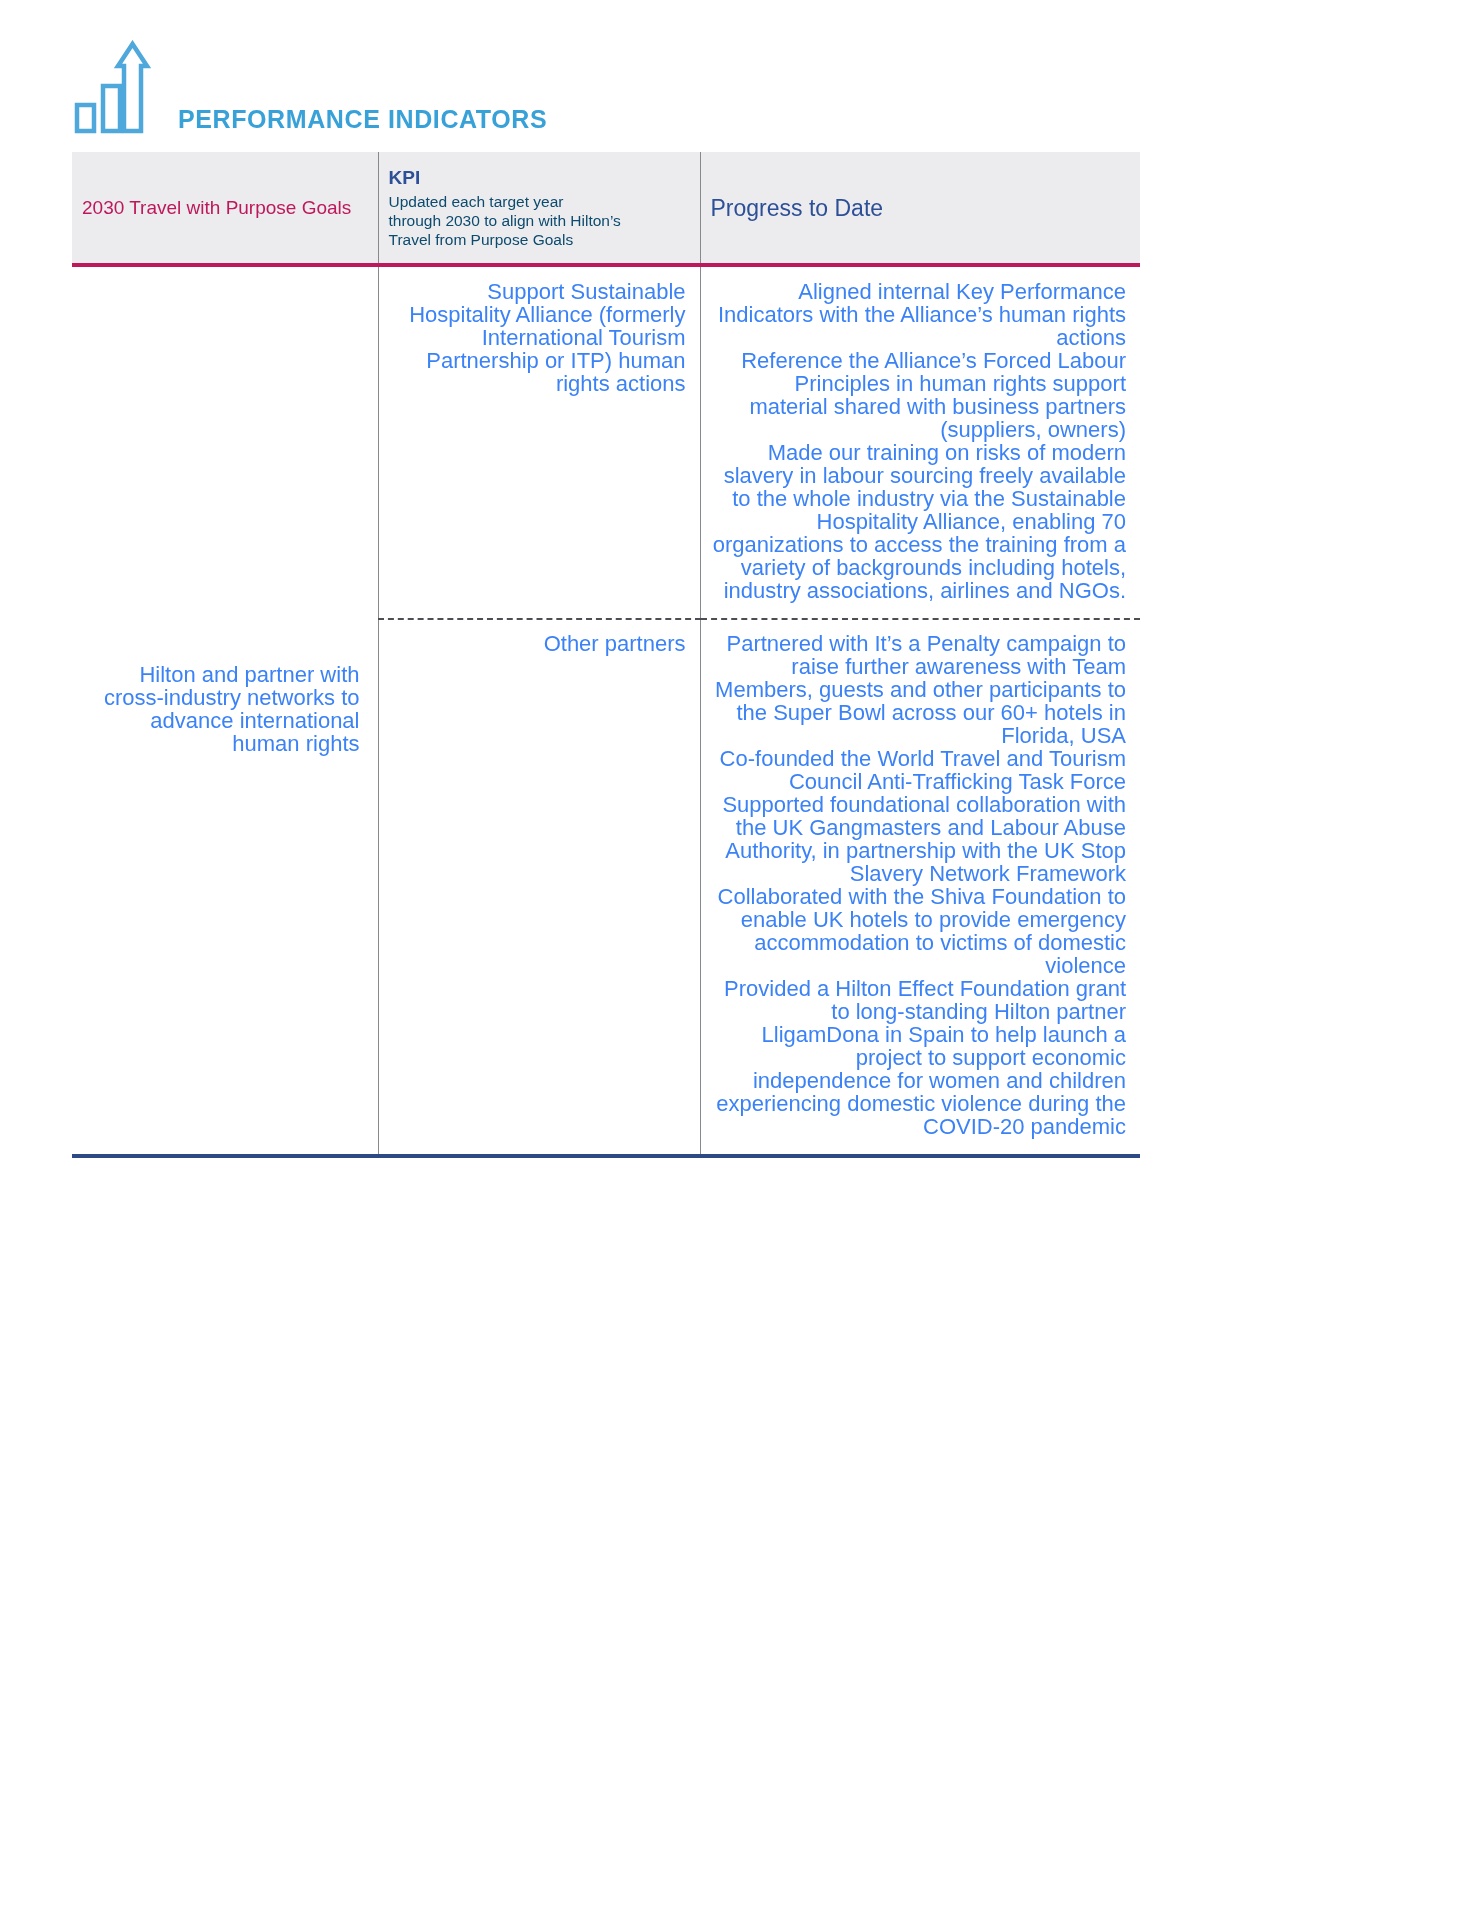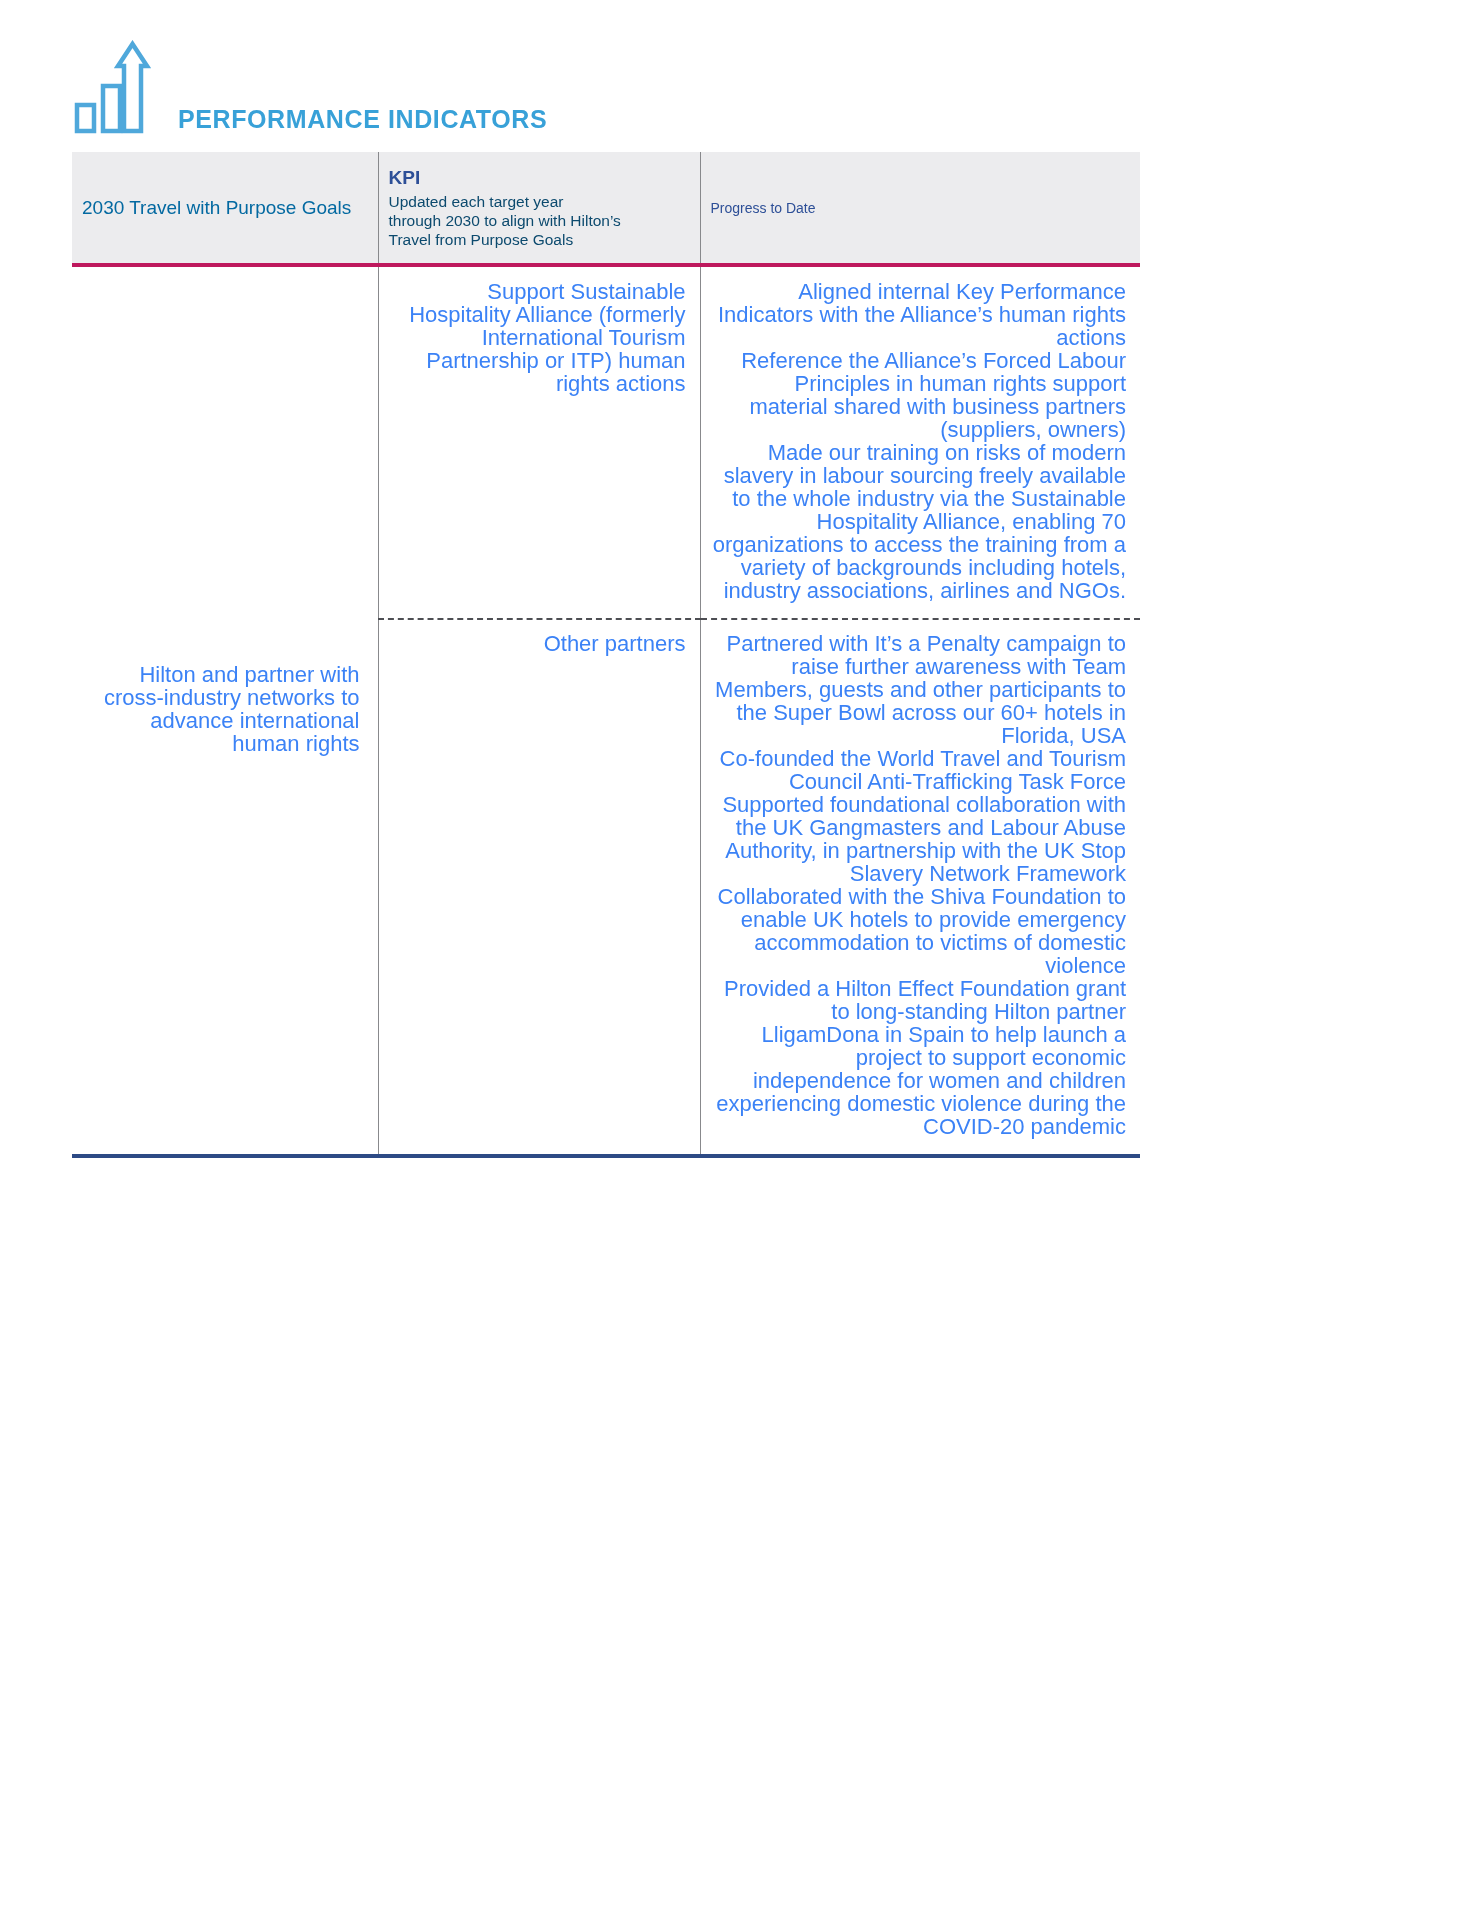--- a/index.html
+++ b/index.html
@@ -46,42 +46,42 @@
   .kpi-table thead th {
     background:#ececee;
     border-bottom:4px solid #be185d;
     vertical-align:middle;
     padding:14px 10px;
     height:92px;
   }
   .th-goals {
     text-align:center;
     font-weight:bold;
-    color:#0369a1;
+    color:#be185d;
     font-size:19px;
     line-height:24px;
   }
   .th-kpi { text-align:center; }
   .kpi-h {
     font-weight:bold;
     color:#2d4f97;
     font-size:19px;
     line-height:24px;
     margin-bottom:2px;
   }
   .kpi-sub {
     color:#0c4a6e;
     font-size:15.5px;
     line-height:19px;
   }
   .th-progress {
     text-align:center;
     font-weight:bold;
     color:#2d4f97;
-    font-size:14px;
+    font-size:23px;
     line-height:24px;
   }
   
   .vsep { border-left:1px solid #88898c; }
 
   
   .kpi-table tbody td {
     font-size:22px;
     line-height:23px;
     color:#3b82f6;

